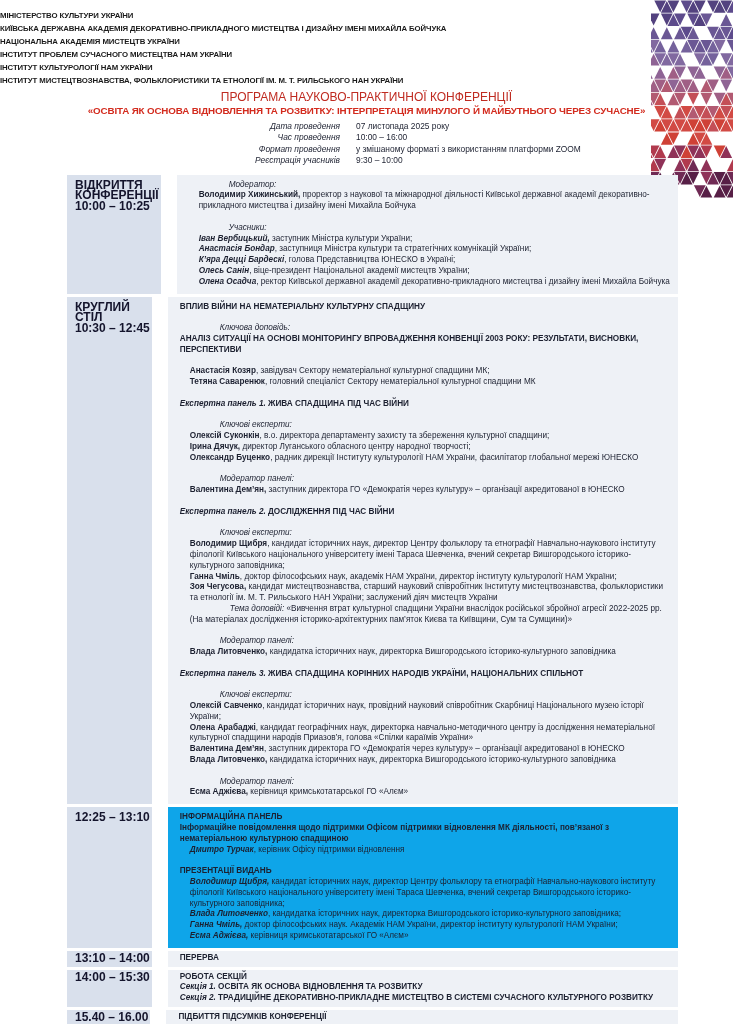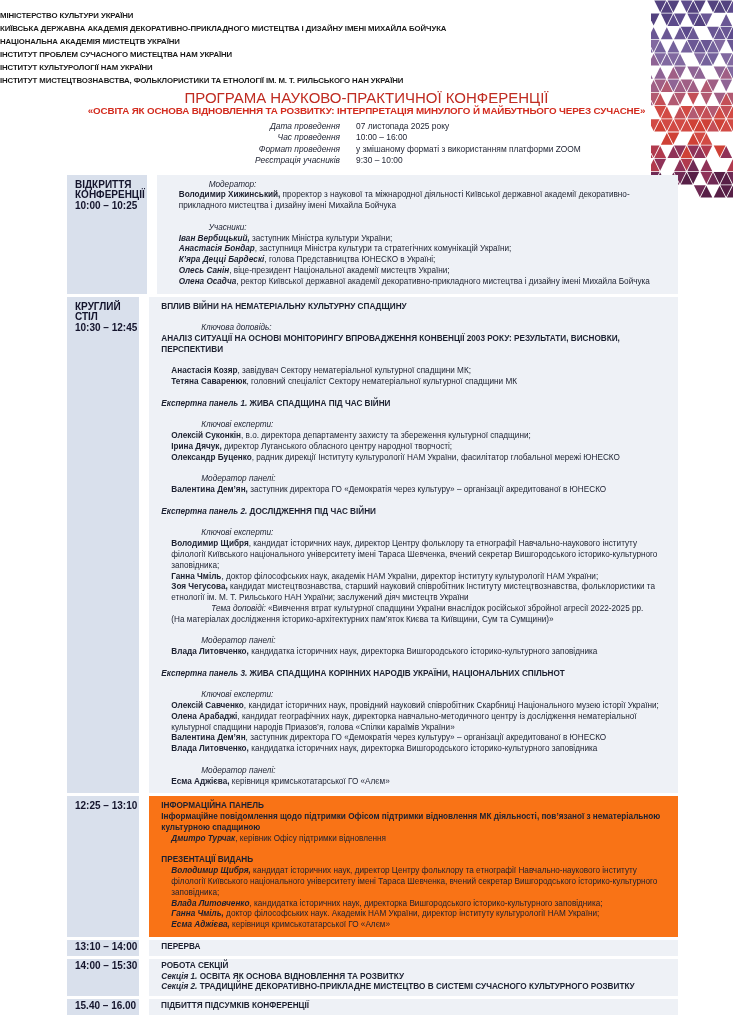--- a/index.html
+++ b/index.html
@@ -9,36 +9,36 @@
   }
   .mosaic{position:absolute;top:0;right:0;width:82px;height:202px;z-index:0;}
   .content{position:relative;z-index:1;}
 
   
   .institutions{padding-top:9px;text-align:left;}
   .inst-line{font-size:7.8px;font-weight:bold;line-height:13px;color:#1a1a1a;
     white-space:nowrap;letter-spacing:-0.1px;}
 
   
-  .program-label{margin-top:4px;text-align:center;font-size:15px;line-height:13px;
+  .program-label{margin-top:4px;text-align:center;font-size:12px;line-height:13px;
     white-space:nowrap;}
   .conf-title{text-align:center;font-size:9.8px;font-weight:bold;line-height:14px;
     white-space:nowrap;letter-spacing:-0.15px;}
 
   
   .details{margin-top:3px;}
   .d-row{display:flex;font-size:8.4px;line-height:11.4px;gap:8px;}
   .d-label{width:340px;text-align:right;font-style:italic;flex:0 0 auto;}
   .d-value{margin-left:8px;text-align:left;}
 
   
   .schedule{margin:8px 0 0 67px;width:611px;}
   .s-row{display:flex;margin-bottom:3px;}
   .time-cell{flex:0 0 72px;box-sizing:border-box;background:#d9e0ec;
-    padding:5px 2px 5px 8px;margin-right:10px;font-weight:bold;font-size:10px;
+    padding:5px 2px 5px 8px;margin-right:16px;font-weight:bold;font-size:12px;
     line-height:10.8px;color:#14142c;}
   .time-line{white-space:nowrap;}
   .content-cell{flex:1;box-sizing:border-box;background:#eef1f6;
     padding:5px 6px 6px 12px;font-size:8.2px;line-height:10.8px;}
   .s-row.compact .time-cell,.s-row.compact .content-cell{padding-top:2px;padding-bottom:3px;}
   .line{min-height:10.8px;}
   .line.ind{padding-left:10px;}
   .s-b{font-weight:bold;}
   .s-i{font-style:italic;margin-left:40px;}
   .s-bi{font-weight:bold;font-style:italic;}
@@ -296,21 +296,21 @@
           <div class="line ind"><span class="s-b">Влада Литовченко,</span><span> кандидатка історичних наук, директорка Вишгородського історико-культурного заповідника</span></div>
           <div class="line">&nbsp;</div>
           <div class="line"><span class="s-i">Модератор панелі:</span></div>
           <div class="line ind"><span class="s-b">Есма Аджієва,</span><span> керівниця кримськотатарської ГО «Алєм»</span></div>
         </div>
       </div>
       <div class="s-row">
         <div class="time-cell" style="background: rgb(217, 224, 236);">
           <div class="time-line">12:25 – 13:10</div>
         </div>
-        <div class="content-cell" style="background: #f97316;">
+        <div class="content-cell" style="background: #0ea5e9;">
           <div class="line"><span class="s-b">ІНФОРМАЦІЙНА ПАНЕЛЬ</span></div>
           <div class="line"><span class="s-b">Інформаційне повідомлення щодо підтримки Офісом підтримки відновлення МК діяльності, пов’язаної з нематеріальною культурною спадщиною</span></div>
           <div class="line ind"><span class="s-bi">Дмитро Турчак</span><span>, керівник Офісу підтримки відновлення</span></div>
           <div class="line">&nbsp;</div>
           <div class="line"><span class="s-b">ПРЕЗЕНТАЦІЇ ВИДАНЬ</span></div>
           <div class="line ind"><span class="s-bi">Володимир Щибря,</span><span> кандидат історичних наук, директор Центру фольклору та етнографії Навчально-наукового інституту філології Київського національного університету імені Тараса Шевченка, вчений секретар Вишгородського історико-культурного заповідника;</span></div>
           <div class="line ind"><span class="s-bi">Влада Литовченко</span><span>, кандидатка історичних наук, директорка Вишгородського історико-культурного заповідника;</span></div>
           <div class="line ind"><span class="s-bi">Ганна Чміль,</span><span> доктор філософських наук. Академік НАМ України, директор інституту культурології НАМ України;</span></div>
           <div class="line ind"><span class="s-bi">Есма Аджієва,</span><span> керівниця кримськотатарської ГО «Алєм»</span></div>
         </div>

